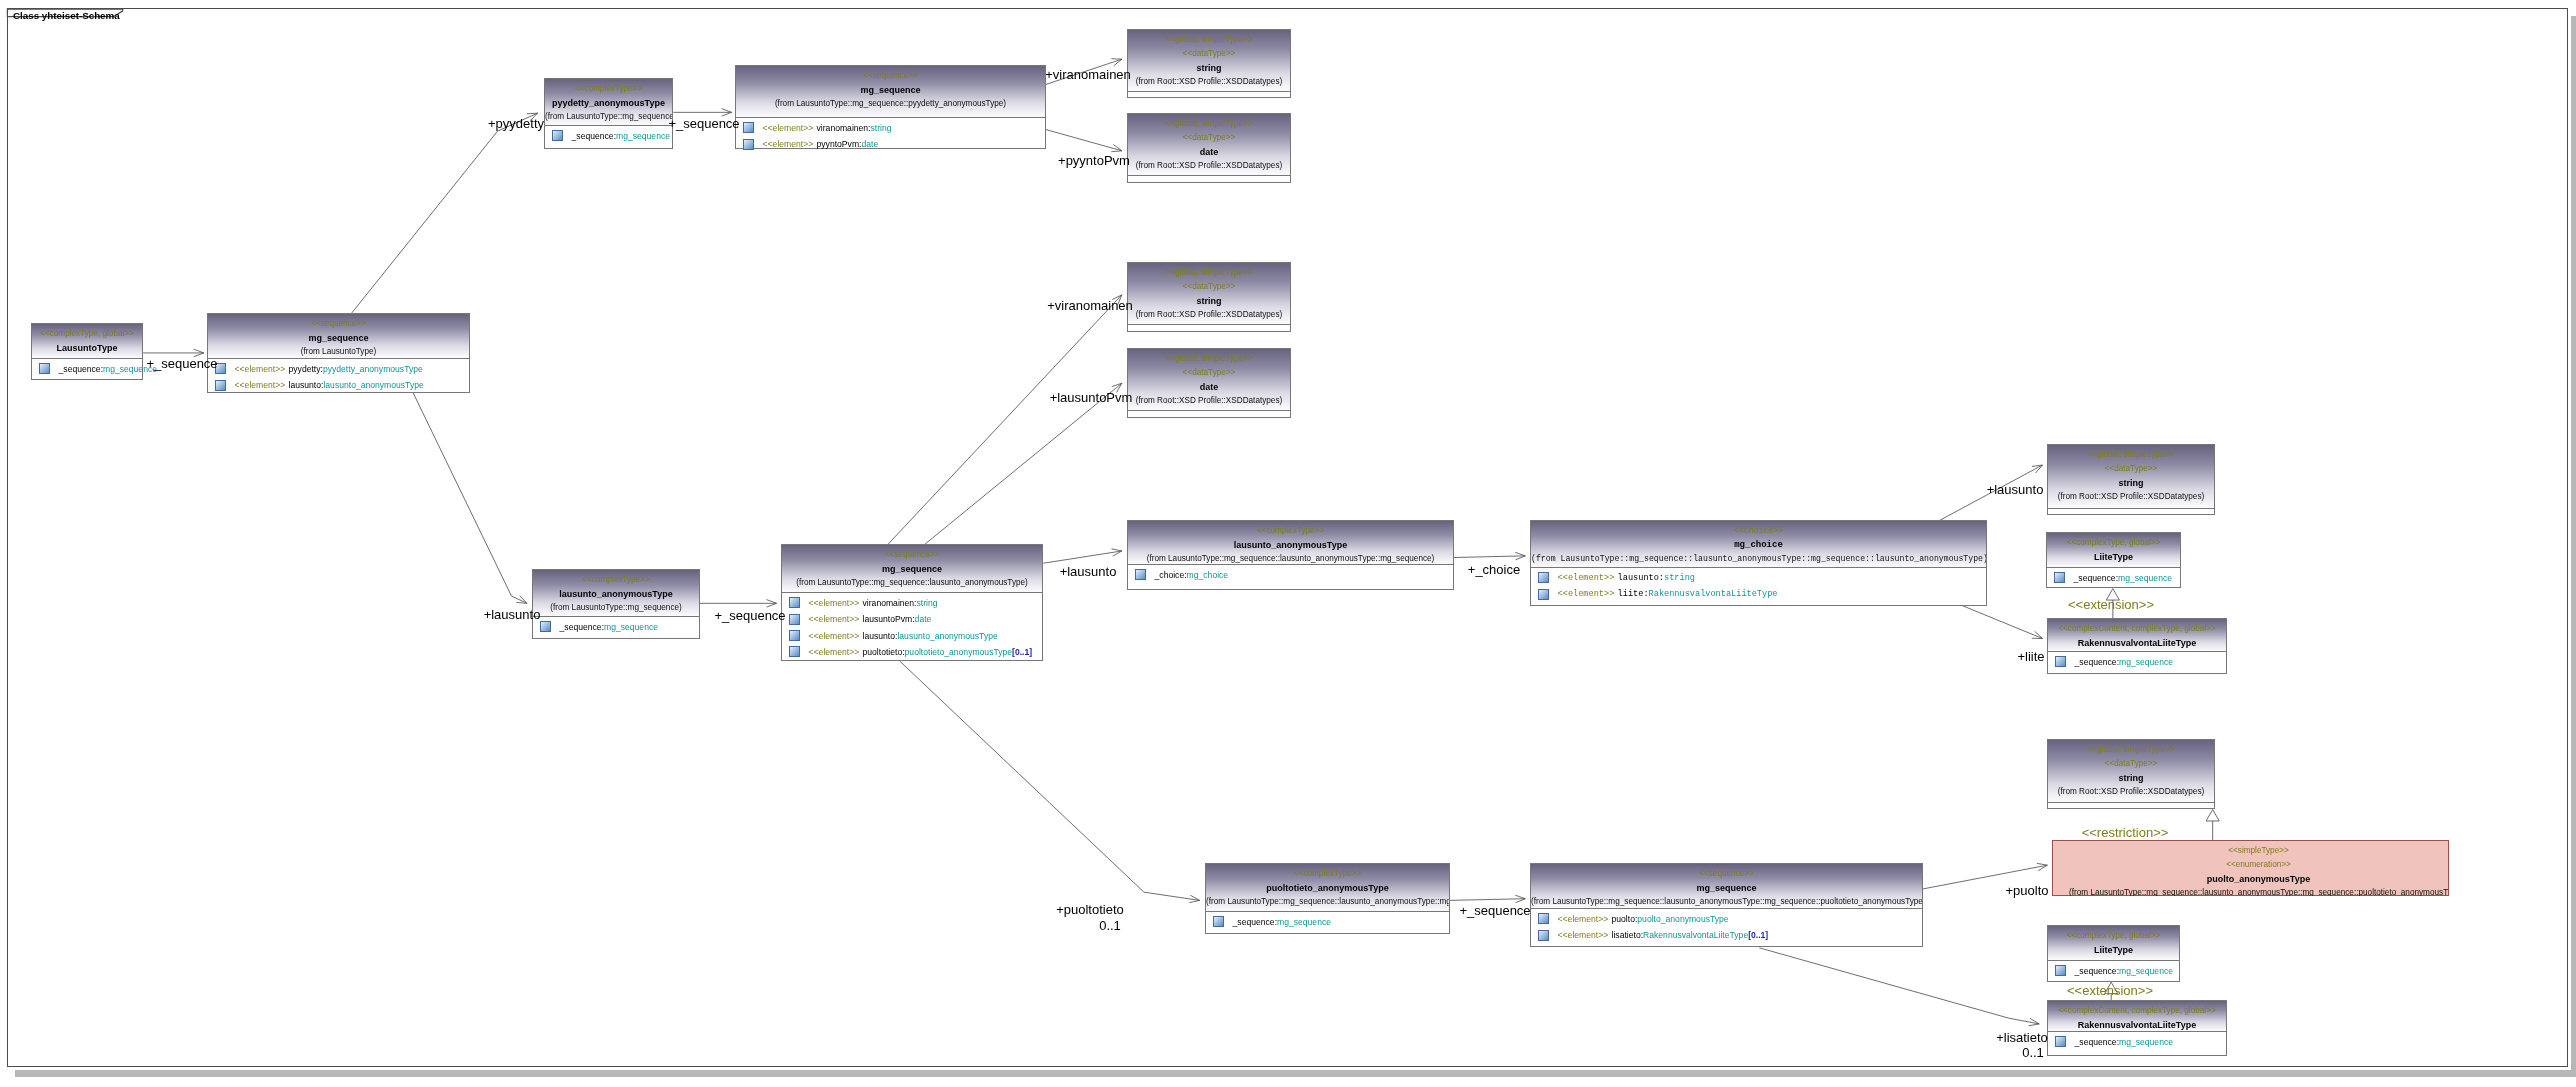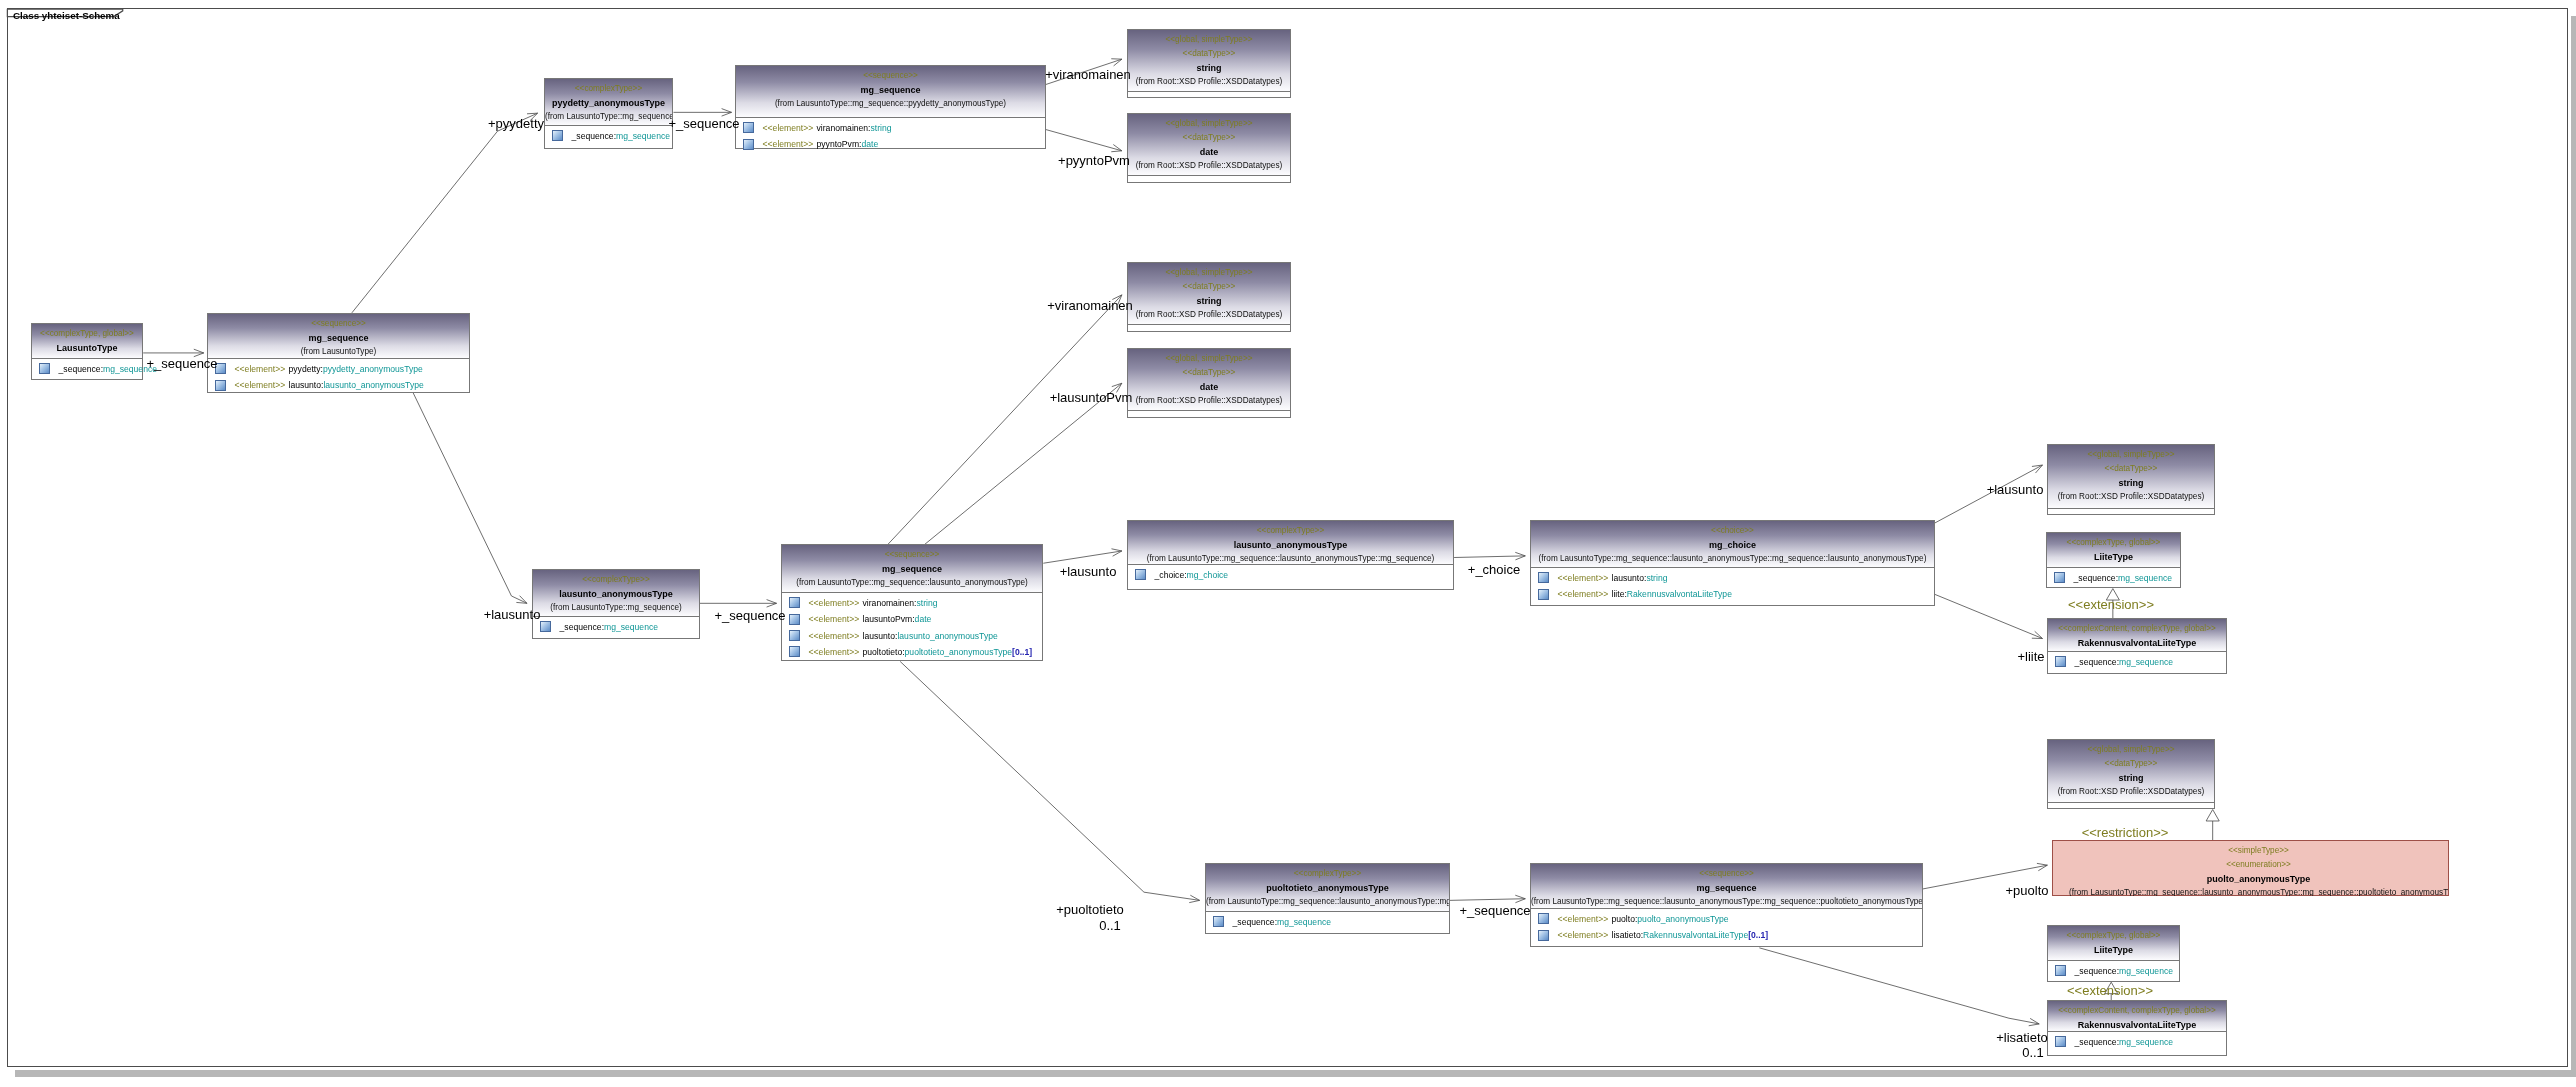--- a/index.html
+++ b/index.html
@@ -243,21 +243,21 @@
           <div class="frm">(from LausuntoType::mg_sequence::lausunto_anonymousType::mg_sequence)</div>
         </div>
         <div class="uml-body" style="height: 24.5px;">
           <div class="attr-row">
             <span class="attr-icon"></span>
             <span class="a-nm">_choice:</span>
             <span class="a-ty">mg_choice</span>
           </div>
         </div>
       </div>
-      <div class="uml-class" style="left: 1530px; top: 520px; width: 405px; height: 86px;">
+      <div class="uml-class" style="left: 1530px; top: 520px; width: 457px; height: 86px; font-family: Liberation Mono, monospace;">
         <div class="uml-hdr" style="height: 46px;">
           <div class="st">&lt;&lt;choice&gt;&gt;</div>
           <div class="nm">mg_choice</div>
           <div class="frm">(from LausuntoType::mg_sequence::lausunto_anonymousType::mg_sequence::lausunto_anonymousType)</div>
         </div>
         <div class="uml-body" style="height: 38px;">
           <div class="attr-row">
             <span class="attr-icon"></span>
             <span class="a-st">&lt;&lt;element&gt;&gt;</span>
             <span class="a-nm">lausunto:</span>

